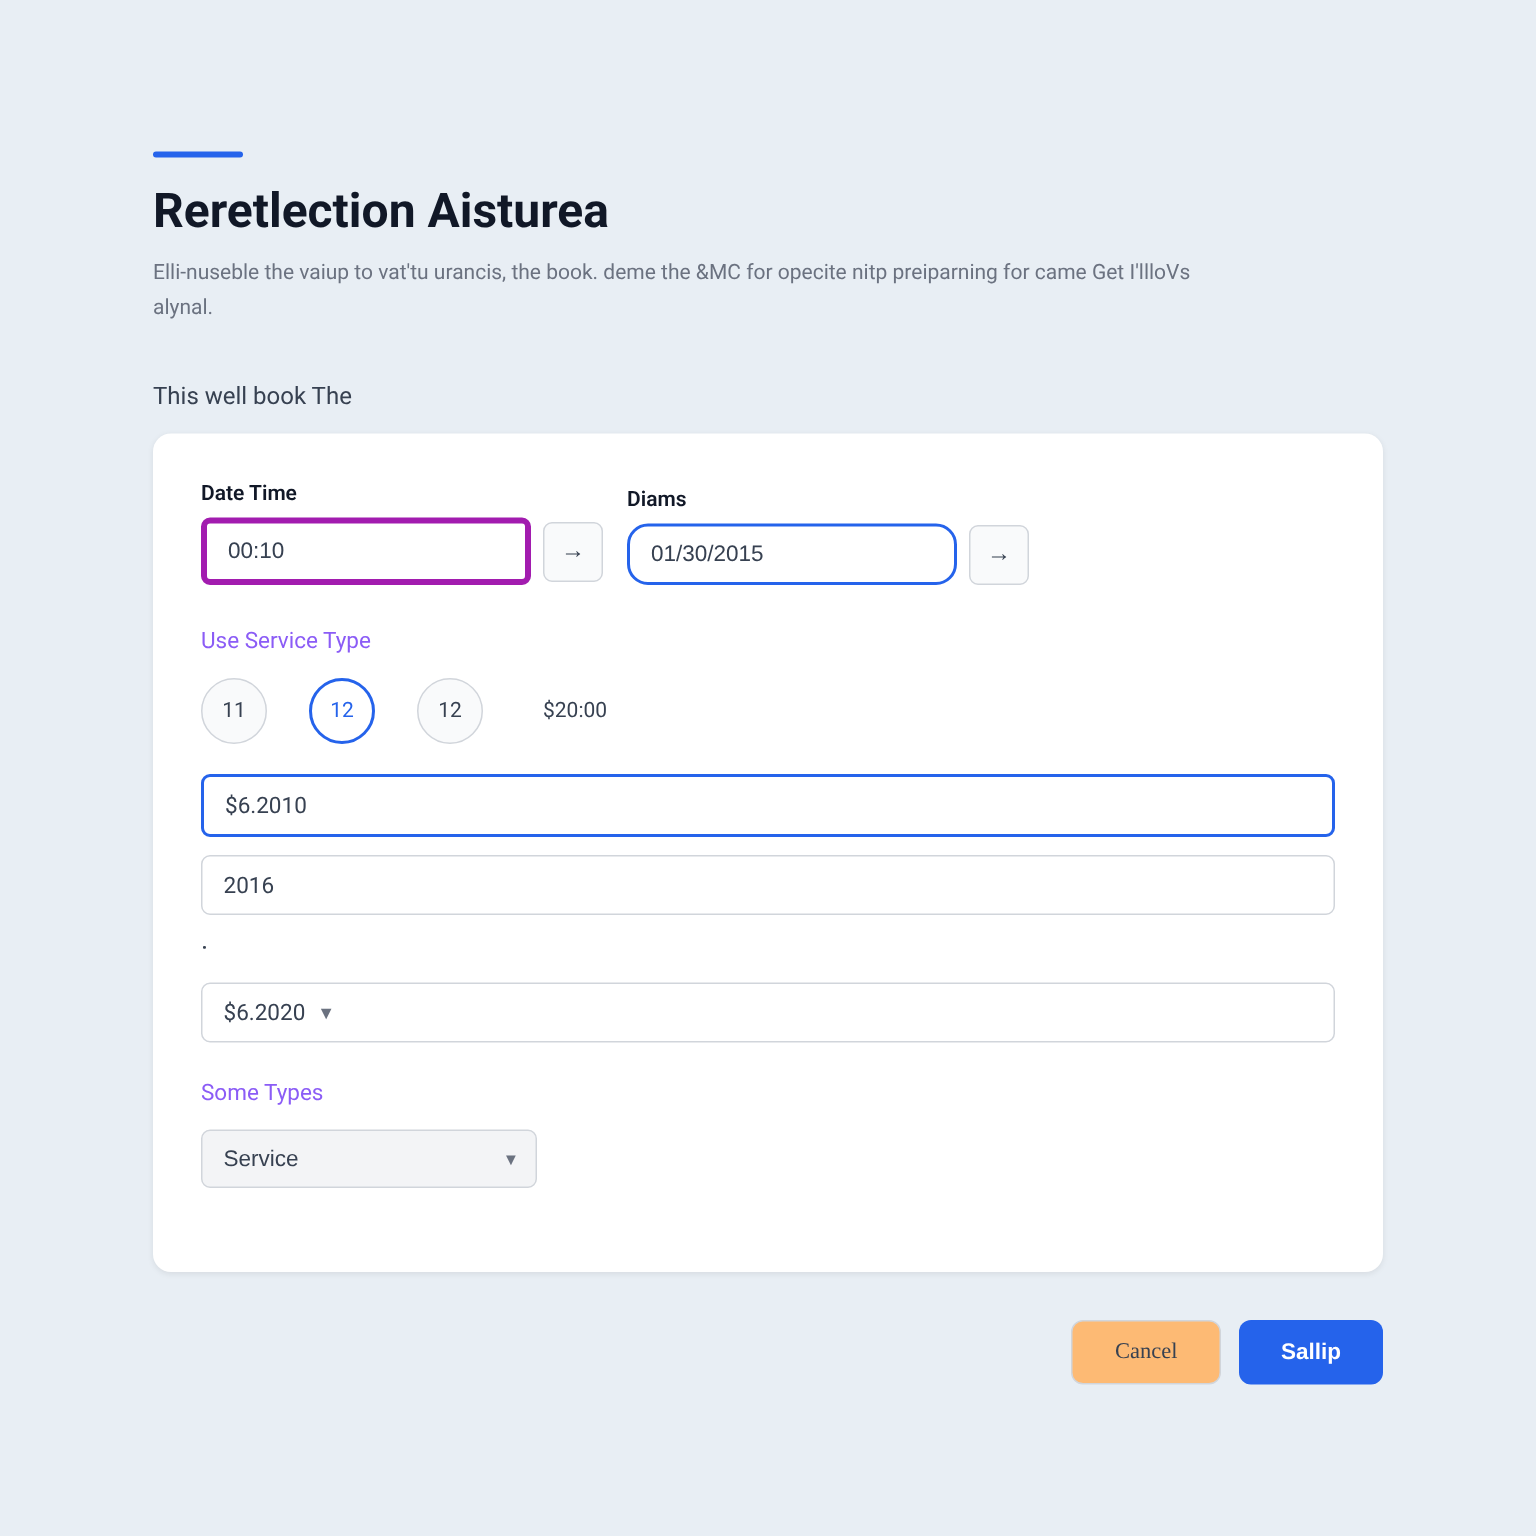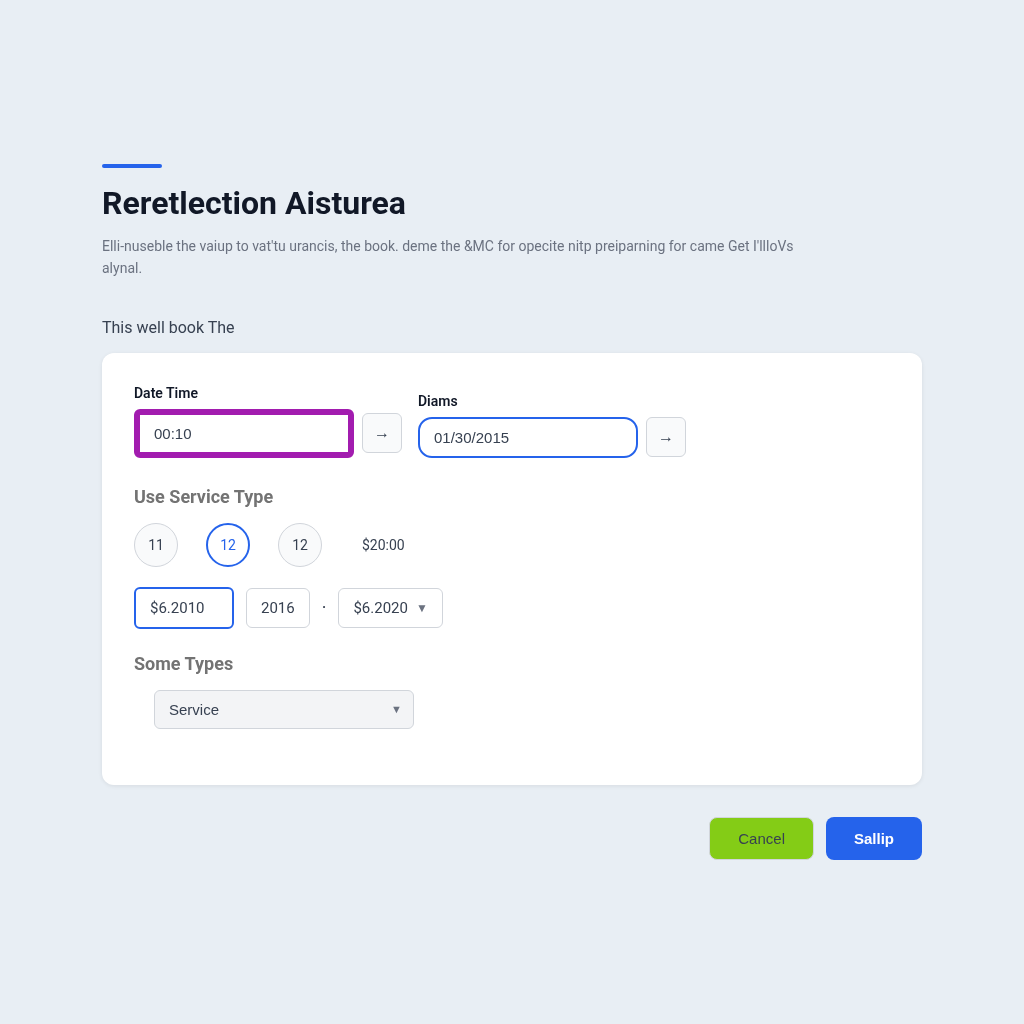--- a/index.html
+++ b/index.html
@@ -81,21 +81,21 @@
       color: #111827;
     }
 
     .input-with-arrow {
       display: flex;
       align-items: center;
       gap: 8px;
     }
 
     .text-input {
-      border: 6px solid #a21caf;
+      border: 4px solid #a21caf;
       border-radius: 6px;
       padding: 10px 14px;
       font-size: 15px;
       color: #374151;
       background: #fff;
       outline: none;
       width: 220px;
     }
 
     .text-input.active {
@@ -116,23 +116,23 @@
       cursor: pointer;
       font-size: 16px;
       color: #374151;
     }
 
     .section-divider {
       margin-bottom: 24px;
     }
 
     .section-title {
-      font-size: 18px;
-      font-weight: 700;
-      color: #737373;
+      font-size: 15px;
+      font-weight: 400;
+      color: #8b5cf6;
       margin-bottom: 16px;
     }
 
     .chip-row {
       display: flex;
       align-items: center;
       gap: 28px;
       margin-bottom: 20px;
       flex-wrap: wrap;
     }
@@ -158,23 +158,23 @@
     }
 
     .chip-text {
       font-size: 14px;
       color: #374151;
       padding: 8px 12px;
     }
 
     .value-row {
       display: flex;
-      align-items: center;
       gap: 12px;
       margin-bottom: 24px;
+      flex-direction: column;
     }
 
     .value-box {
       border: 2px solid #2563eb;
       border-radius: 6px;
       padding: 10px 14px;
       font-size: 15px;
       color: #374151;
       background: #fff;
       cursor: pointer;
@@ -215,25 +215,24 @@
     }
 
     .select-dropdown {
       border: 1px solid #d1d5db;
       border-radius: 6px;
       padding: 10px 14px;
       font-size: 15px;
       color: #374151;
       background: #f3f4f6;
       cursor: pointer;
-      width: 260px;
+      width: 224px;
       appearance: none;
       -webkit-appearance: none;
       outline: none;
-      margin-left: 20px;
     }
 
     .select-wrapper {
       position: relative;
       display: inline-block;
     }
 
     .select-wrapper::after {
       content: '▼';
       position: absolute;
@@ -249,24 +248,25 @@
       display: flex;
       justify-content: flex-end;
       gap: 12px;
       margin-top: 8px;
     }
 
     .btn-cancel {
       padding: 12px 28px;
       border: 1px solid #d1d5db;
       border-radius: 8px;
-      background: #84cc16;
-      font-size: 15px;
-      color: #374151;
-      cursor: pointer;
+      background: #fdba74;
+      font-size: 15px;
+      color: #374151;
+      cursor: pointer;
+      font-family: Liberation Serif, serif;
     }
 
     .btn-primary {
       padding: 12px 28px;
       border: none;
       border-radius: 8px;
       background: #2563eb;
       font-size: 15px;
       color: #fff;
       cursor: pointer;

